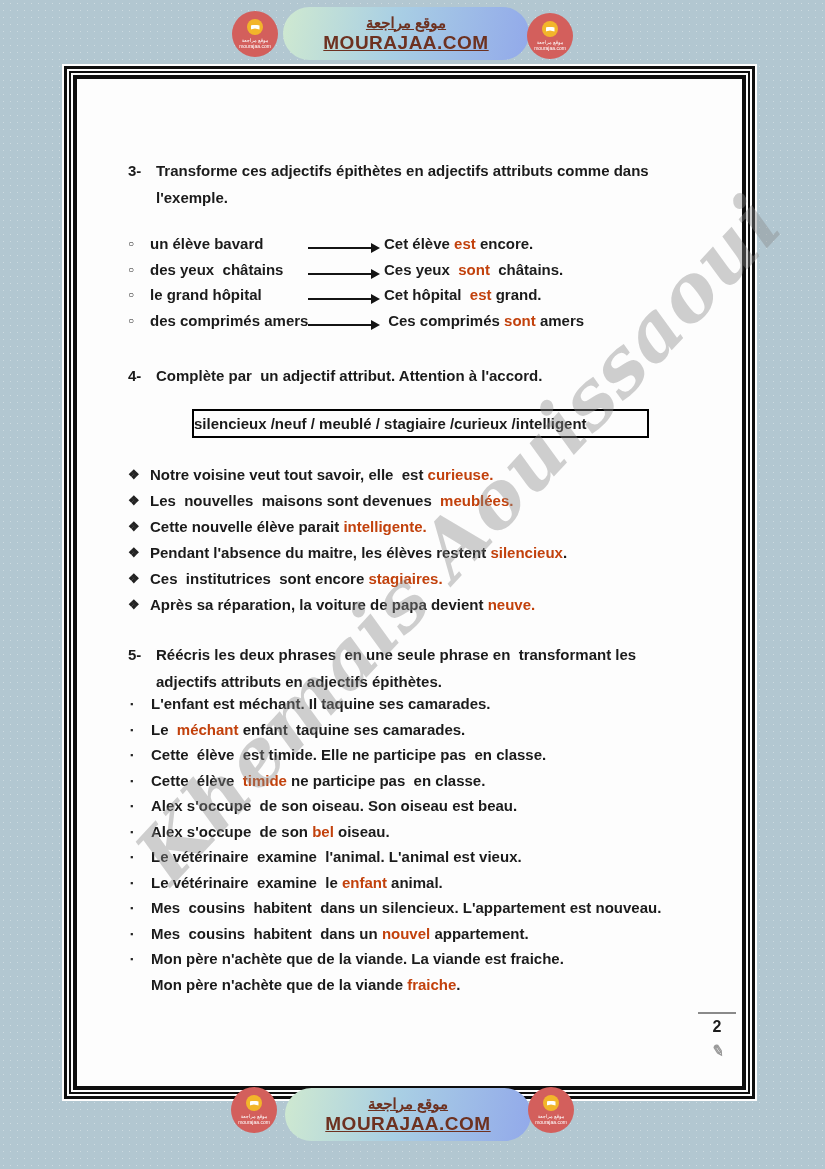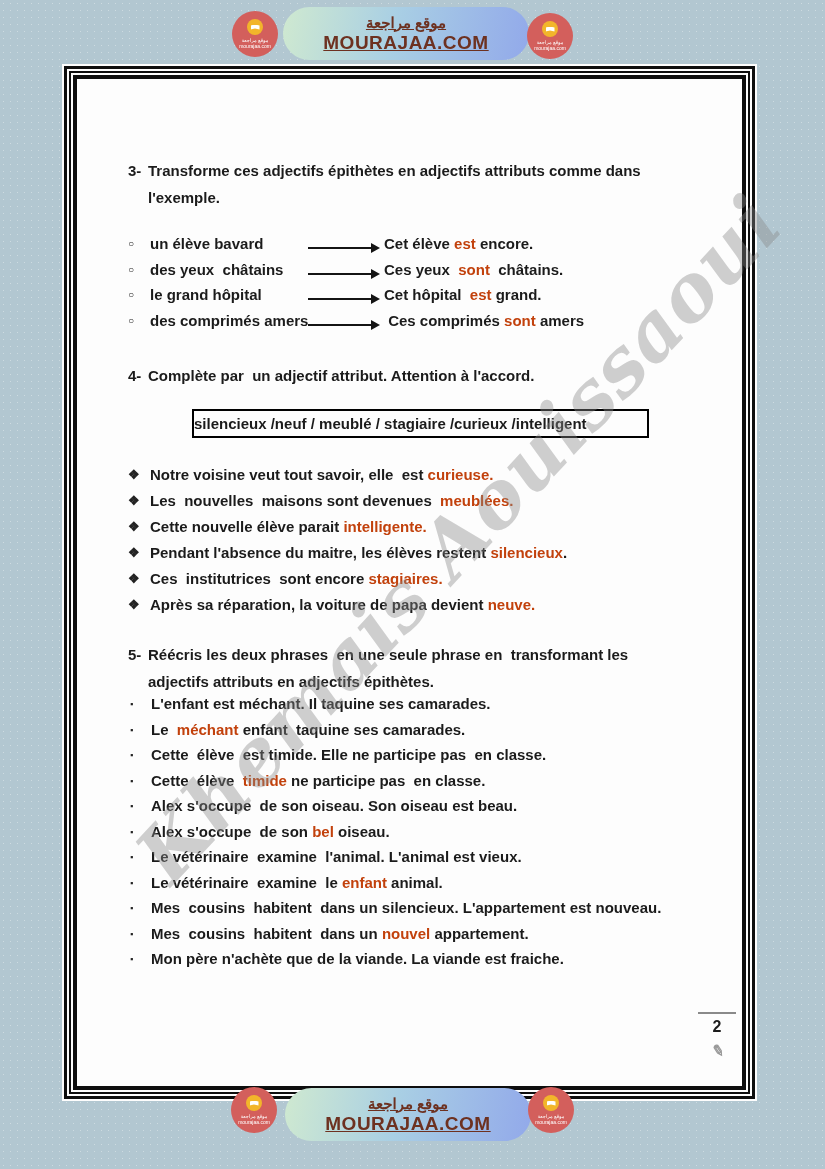--- a/index.html
+++ b/index.html
@@ -12,21 +12,21 @@
   .page{position:absolute;left:62px;top:64px;width:695px;height:1037px;background:#fdfdfd;z-index:1;}
   .f1{position:absolute;inset:2px;border:3px solid #0e0e0e;}
   .f2{position:absolute;inset:2px;border:2px solid #0e0e0e;}
   .f3{position:absolute;inset:2px;border:4px solid #0e0e0e;}
   .content{position:absolute;inset:0;color:#1b1b1b;font-weight:700;font-size:15px;}
   .red{color:#c2410c;}
   .pre{white-space:pre-wrap;}
   
   .head{position:absolute;left:66px;width:540px;line-height:27px;}
   .head .num{position:absolute;left:0;top:0;}
-  .head .htext{display:block;margin-left:20px;white-space:pre-wrap;}
+  .head .htext{display:block;margin-left:28px;white-space:pre-wrap;}
   #ex3-head{top:93px;}
   #ex4-head{top:298px;}
   #ex5-head{top:577px;}
   
   #ex3-list{position:absolute;left:66px;top:171px;width:600px;}
   .row3{position:relative;height:25.6px;}
   .row3 .bullet{position:absolute;left:0;top:3px;font-size:10px;color:#222;}
   .row3 .ltext{position:absolute;left:22px;top:0;white-space:pre;}
   .row3 .arrow{position:absolute;left:180px;top:12px;width:64px;height:2px;background:#141414;}
   .row3 .arrow::after{content:'';position:absolute;right:-8px;top:-4px;border-left:9px solid #141414;
@@ -215,20 +215,24 @@
     <span class="text"><span class="pre">Mes  cousins  habitent  dans un silencieux. L'appartement est nouveau.</span><span class="red"></span><span class="pre"></span></span>
   </div>
           <div class="row5">
     <span class="bullet">▪</span>
     <span class="text"><span class="pre">Mes  cousins  habitent  dans un </span><span class="red">nouvel</span><span class="pre"> appartement.</span></span>
   </div>
           <div class="row5">
     <span class="bullet">▪</span>
     <span class="text"><span class="pre">Mon père n'achète que de la viande. La viande est fraiche.</span><span class="red"></span><span class="pre"></span></span>
   </div>
+          <div class="row5">
+
+    <span class="text"><span class="pre">Mon père n'achète que de la viande </span><span class="red">fraiche</span><span class="pre">.</span></span>
+  </div>
         </div>
 
       <div class="pnum-box">2</div>
       <div class="pencil">✎</div>
     </div>
   </div>
 
   <div class="watermark">Khemais Aouissaoui</div>
 
   <div class="badge bl">

